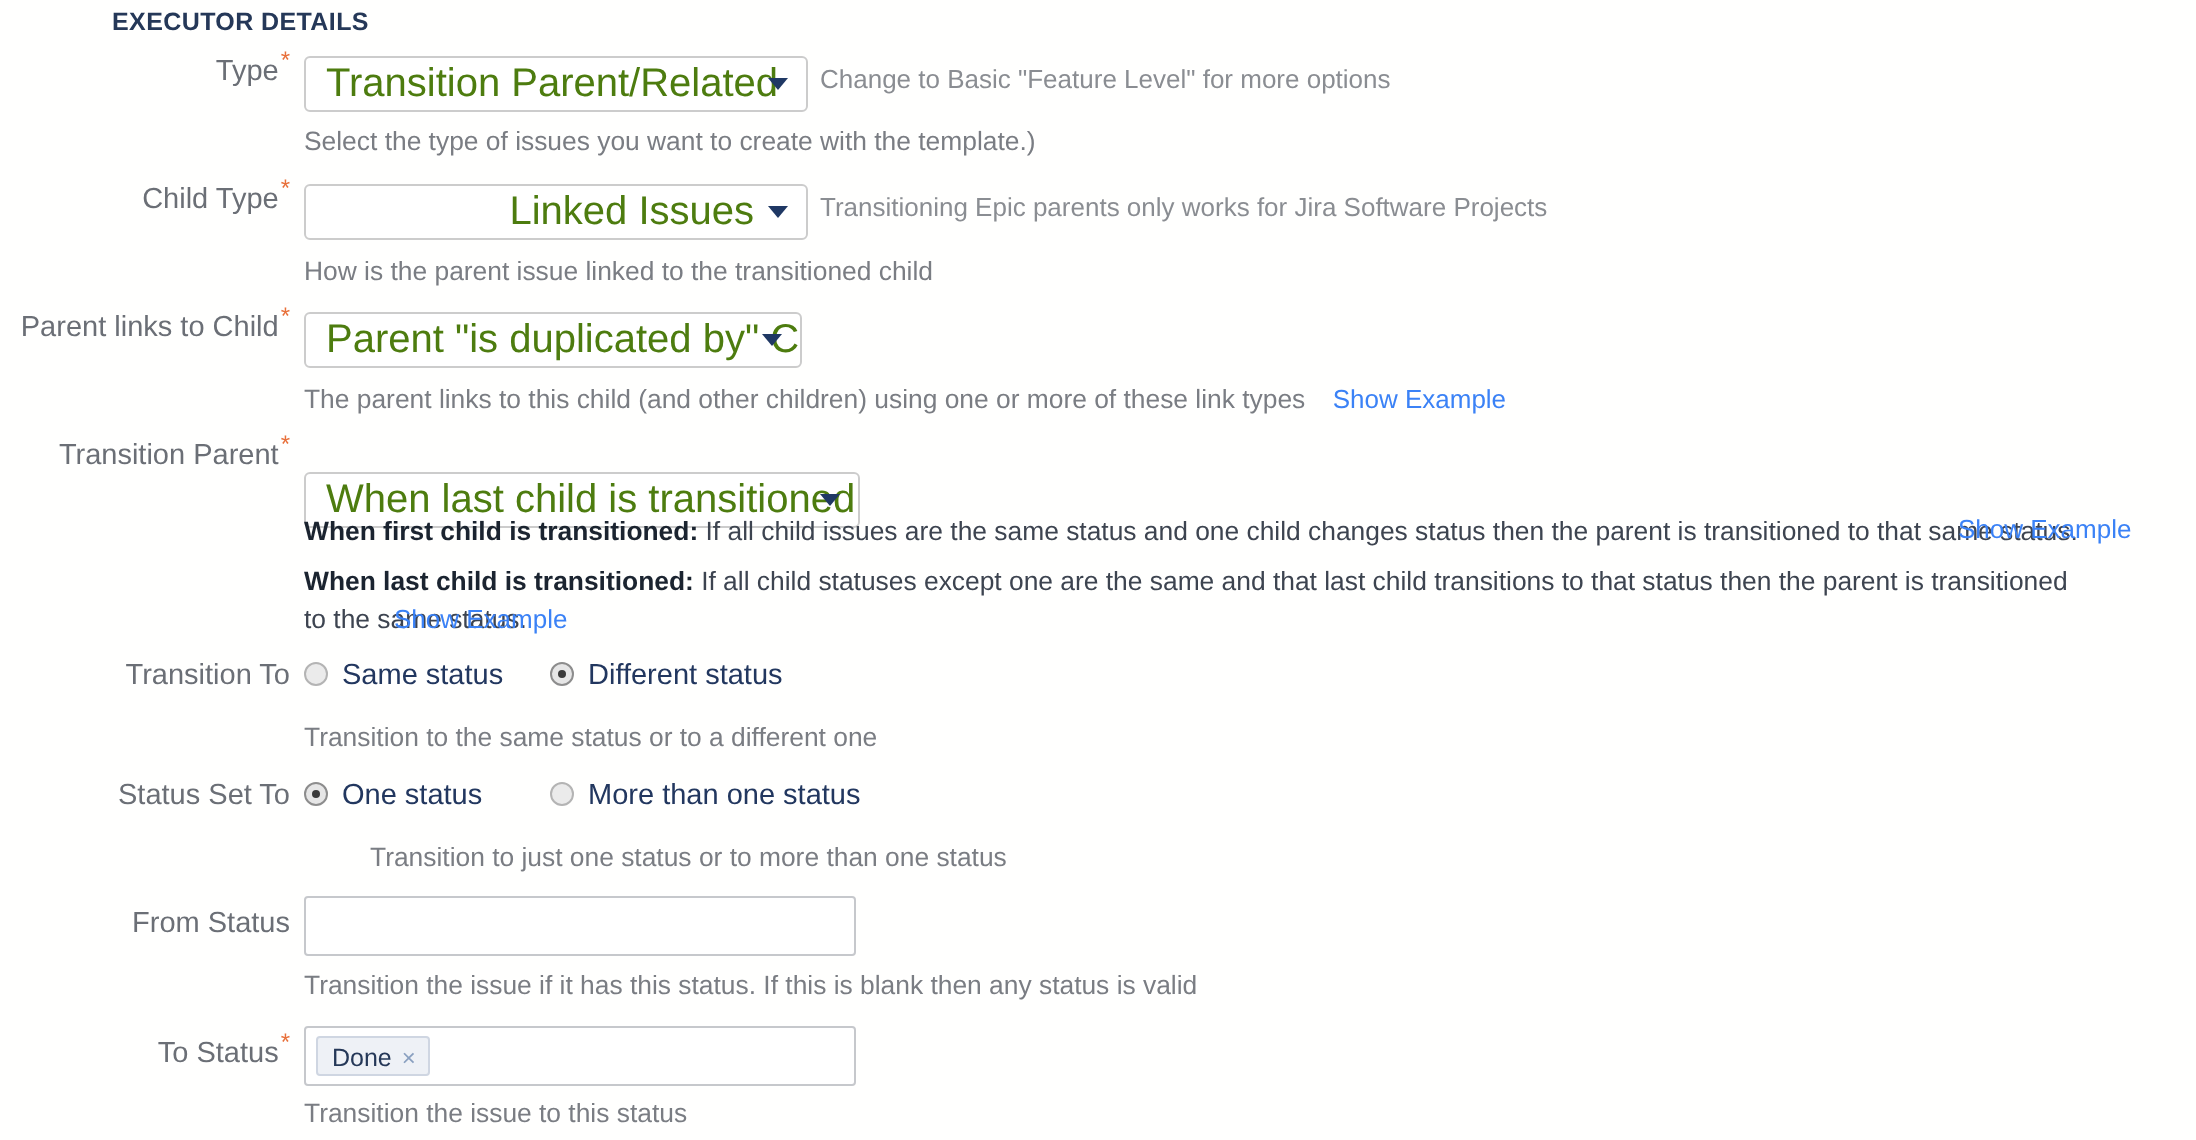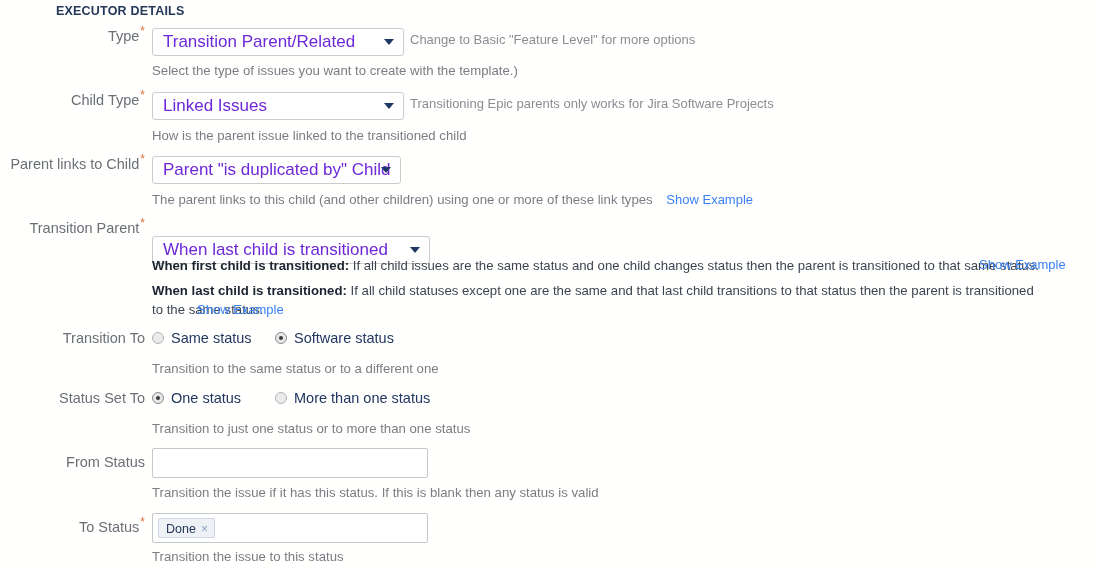--- a/index.html
+++ b/index.html
@@ -54,27 +54,28 @@
 
   
   .select {
     position: absolute;
     left: 152px;
     height: 28px;
     box-sizing: border-box;
     border: 1px solid #ccc;
     border-radius: 3px;
     background: #ffffff;
-    color: #6d28d9;
-    font-size: 17px;
+    color: #4d7c0f;
+    font-size: 20px;
     line-height: 26px;
     padding-left: 10px;
     padding-right: 26px;
     white-space: nowrap;
     overflow: hidden;
+    text-align: right;
   }
   .select .caret {
     position: absolute;
     right: 9px;
     top: 50%;
     transform: translateY(-50%);
     width: 0; height: 0;
     border-left: 5px solid transparent;
     border-right: 5px solid transparent;
     border-top: 6px solid #1f3864;
@@ -232,38 +233,38 @@
 </div>
 <a class="link" style="position:absolute;left:197px;top:302px;">Show Example</a>
 
 <div class="row" style="top:330px;">
   <div class="lbl" style="right:auto;left:0;">Transition To</div>
   <div class="radio-group" style="left:152px;top:0;">
     <label class="radio-opt" style="left:0;top:0;">
       <span class="radio"></span><span>Same status</span>
     </label>
     <label class="radio-opt" style="left:123px;top:0;">
-      <span class="radio checked"></span><span>Software status</span>
+      <span class="radio checked"></span><span>Different status</span>
     </label>
   </div>
 </div>
 <div class="hint" style="top:361px;">Transition to the same status or to a different one</div>
 
 <div class="row" style="top:390px;">
   <div class="lbl" style="right:auto;left:0;">Status Set To</div>
   <div class="radio-group" style="left:152px;top:0;">
     <label class="radio-opt" style="left:0;top:0;">
       <span class="radio checked"></span><span>One status</span>
     </label>
     <label class="radio-opt" style="left:123px;top:0;">
       <span class="radio"></span><span>More than one status</span>
     </label>
   </div>
 </div>
-<div class="hint" style="top:421px;">Transition to just one status or to more than one status</div>
+<div class="hint" style="top:421px;margin-left:33px;">Transition to just one status or to more than one status</div>
 
 <div class="row" style="top:448px;">
   <div class="lbl" style="right:auto;left:0;top:6px;">From Status</div>
   <div class="textbox" style="top:0;"></div>
 </div>
 <div class="hint" style="top:485px;text-align:center;">Transition the issue if it has this status. If this is blank then any status is valid</div>
 
 <div class="row" style="top:513px;">
   <div class="lbl" style="right:auto;left:0;top:6px;"><span>To Status</span><span class="req">*</span></div>
   <div class="textbox" style="top:0;padding-left:42px;">

